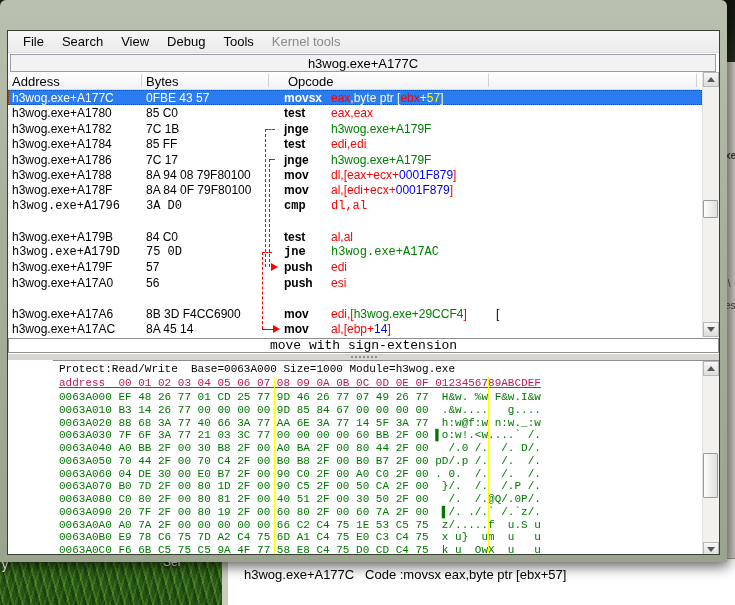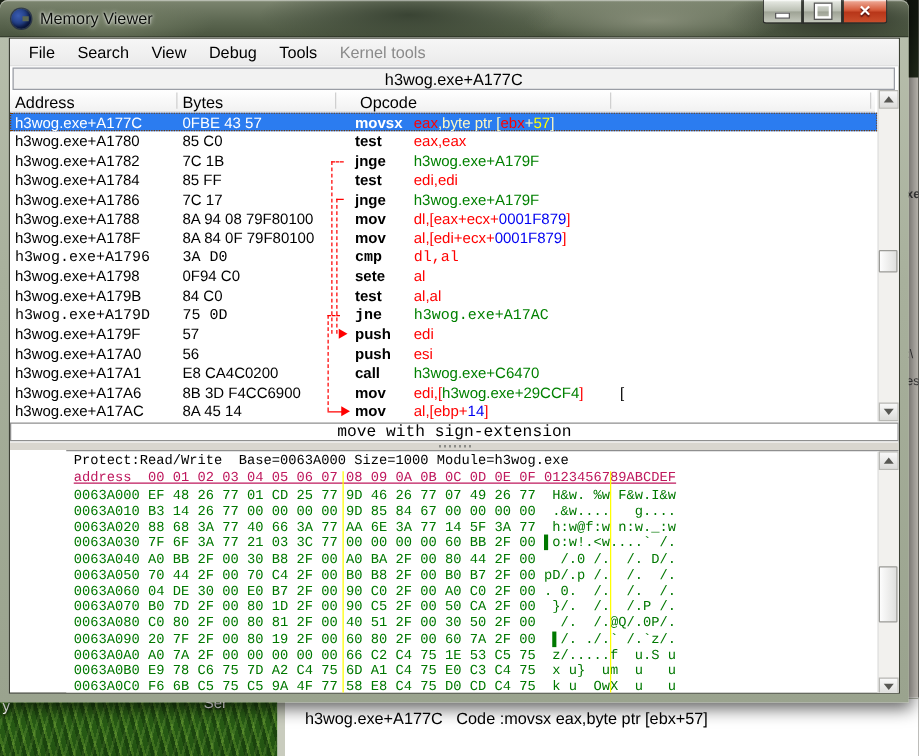--- a/index.html
+++ b/index.html
@@ -144,35 +144,20 @@
     <span class="frag f1">xe</span>
     <span class="frag f2">:\</span>
     <span class="frag f3">es</span>
   </div>
 
   <div class="bottom-window">
     <div class="bw-status">h3wog.exe+A177C   Code :movsx eax,byte ptr [ebx+57]</div>
   </div>
 
   <div class="mv-window">
-    <div class="titlebar">
-      <span class="app-icon"></span>
-      <span class="title-text">Memory Viewer</span>
-      <div class="win-buttons">
-        <div class="win-btn min">
-            <span class="glyph-min"></span>
-          </div>
-        <div class="win-btn max">
-            <span class="glyph-max"></span>
-          </div>
-        <div class="win-btn close">
-            <span class="glyph-close">✕</span>
-          </div>
-      </div>
-    </div>
     <div class="frame-body">
       <div class="client">
 
         <div class="menubar" id="menubar">
             <span class="menu-item">File</span>
             <span class="menu-item">Search</span>
             <span class="menu-item">View</span>
             <span class="menu-item">Debug</span>
             <span class="menu-item">Tools</span>
             <span class="menu-item disabled">Kernel tools</span>
@@ -204,26 +189,24 @@
             <div class="jhline" style="left:254px;top:238.7px;width:12px"></div>
             <div class="jarrow" style="left:265px;top:234.7px"></div>
           <div class="dis-row selected" style="top: 0px;"><span class="a">h3wog.exe+A177C</span><span class="b">0FBE 43 57</span><span class="m">movsx</span><span class="o"><span class="c-reg">eax</span><span class="c-inv">,byte ptr [</span><span class="c-reg">ebx</span><span class="c-inv">+</span><span class="c-hl">57</span><span class="c-inv">]</span></span></div>
               <div class="dis-row" style="top: 15.4px;"><span class="a">h3wog.exe+A1780</span><span class="b">85 C0</span><span class="m">test</span><span class="o"><span class="c-reg">eax,eax</span></span></div>
               <div class="dis-row" style="top: 30.8px;"><span class="a">h3wog.exe+A1782</span><span class="b">7C 1B</span><span class="m">jnge</span><span class="o"><span class="c-sym">h3wog.exe+A179F</span></span></div>
               <div class="dis-row" style="top: 46.2px;"><span class="a">h3wog.exe+A1784</span><span class="b">85 FF</span><span class="m">test</span><span class="o"><span class="c-reg">edi,edi</span></span></div>
               <div class="dis-row" style="top: 61.6px;"><span class="a">h3wog.exe+A1786</span><span class="b">7C 17</span><span class="m">jnge</span><span class="o"><span class="c-sym">h3wog.exe+A179F</span></span></div>
               <div class="dis-row" style="top: 77px;"><span class="a">h3wog.exe+A1788</span><span class="b">8A 94 08 79F80100</span><span class="m">mov</span><span class="o"><span class="c-reg">dl,[eax+ecx+</span><span class="c-num">0001F879</span><span class="c-reg">]</span></span></div>
               <div class="dis-row" style="top: 92.4px;"><span class="a">h3wog.exe+A178F</span><span class="b">8A 84 0F 79F80100</span><span class="m">mov</span><span class="o"><span class="c-reg">al,[edi+ecx+</span><span class="c-num">0001F879</span><span class="c-reg">]</span></span></div>
               <div class="dis-row" style="top: 107.8px; font-family: Liberation Mono, monospace;"><span class="a">h3wog.exe+A1796</span><span class="b">3A D0</span><span class="m">cmp</span><span class="o"><span class="c-reg">dl,al</span></span></div>
-              <div class="dis-row" style="top: 123.2px;"><span class="a">h3wog.exe+A1798</span><span class="b">0F94 C0</span><span class="m">sete</span><span class="o"><span class="c-reg">al</span></span></div>
               <div class="dis-row" style="top: 138.6px;"><span class="a">h3wog.exe+A179B</span><span class="b">84 C0</span><span class="m">test</span><span class="o"><span class="c-reg">al,al</span></span></div>
               <div class="dis-row" style="top: 154px; font-family: Liberation Mono, monospace;"><span class="a">h3wog.exe+A179D</span><span class="b">75 0D</span><span class="m">jne</span><span class="o"><span class="c-sym">h3wog.exe+A17AC</span></span></div>
               <div class="dis-row" style="top: 169.4px;"><span class="a">h3wog.exe+A179F</span><span class="b">57</span><span class="m">push</span><span class="o"><span class="c-reg">edi</span></span></div>
               <div class="dis-row" style="top: 184.8px;"><span class="a">h3wog.exe+A17A0</span><span class="b">56</span><span class="m">push</span><span class="o"><span class="c-reg">esi</span></span></div>
-              <div class="dis-row" style="top: 200.2px;"><span class="a">h3wog.exe+A17A1</span><span class="b">E8 CA4C0200</span><span class="m">call</span><span class="o"><span class="c-sym">h3wog.exe+C6470</span></span></div>
               <div class="dis-row" style="top: 215.6px;"><span class="a">h3wog.exe+A17A6</span><span class="b">8B 3D F4CC6900</span><span class="m">mov</span><span class="o"><span class="c-reg">edi,[</span><span class="c-sym">h3wog.exe+29CCF4</span><span class="c-reg">]</span></span><span class="cmt">[</span></div>
               <div class="dis-row" style="top: 231px;"><span class="a">h3wog.exe+A17AC</span><span class="b">8A 45 14</span><span class="m">mov</span><span class="o"><span class="c-reg">al,[ebp+</span><span class="c-num">14</span><span class="c-reg">]</span></span></div>
             </div>
           <div class="vscroll dis-scroll">
             <div class="vs-btn up">
                 <span class="arrow-glyph up"></span>
               </div>
             <div class="vs-thumb"></div>
             <div class="vs-btn down">
                 <span class="arrow-glyph down"></span>

